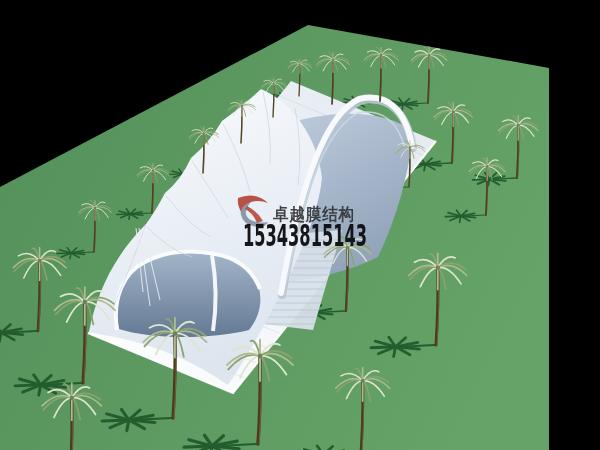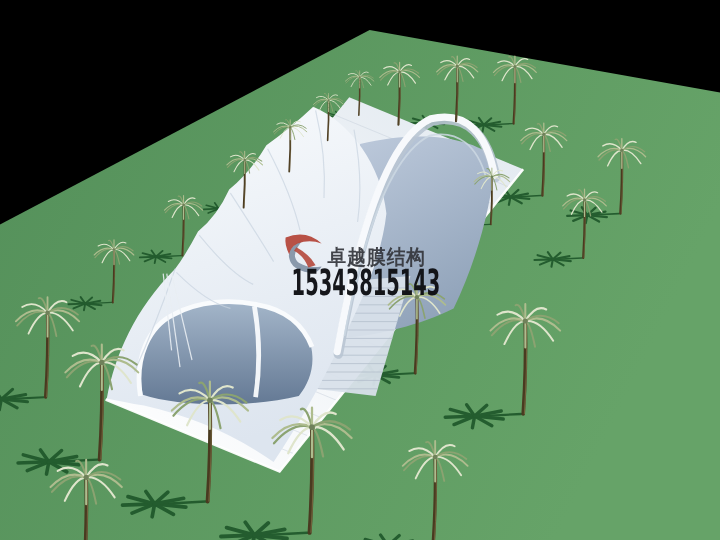--- a/index.html
+++ b/index.html
@@ -1,16 +1,16 @@
 <!DOCTYPE html>
 <html style="--sky: #000000; --lawn_left: #54905a; --lawn_right: #66a368; --shadow: #1a5226; --deck_light: #ffffff; --deck_shade: #e2e9f0; --deck_line: #c3cdd9; --canopy_top: #f9fbfd; --canopy_bottom: #dde5ef; --crease: #c9d4e0; --interior_top: #a3b5c9; --interior_bottom: #647994; --farroof_top: #bac7d9; --farroof_bottom: #8da0b7; --ramp: #d8e0ea; --ramp_line: #b2bdcb; --arch: #f7f9fc; --arch_edge: #b9c5d3; --cable: #e9eef3; --trunk: #493a20; --trunk_light: #7a6a42; --frond_light: #dfe5cc; --frond_mid: #aebc8e; --frond_dark: #8ba371; --crown_core: #6f815a; --wm_text: #33353b; --wm_phone: #0b0c10; --logo_red: #b5483c; --logo_gray: #8593a6;"><head>
 <meta charset="utf-8">
 <style>
   html,body{margin:0;padding:0;background:#000;}
-  .stage{position:relative;width:600px;height:450px;overflow:hidden;background:#f97316;
+  .stage{position:relative;width:549px;height:450px;overflow:hidden;background:#f97316;
          font-family:"DejaVu Sans","Liberation Sans",sans-serif;}
   svg{display:block}
   .wm-company{font-family:"DejaVu Sans",sans-serif;font-weight:bold;
               fill:var(--wm_text);opacity:.92;}
   .wm-phone{font-family:"DejaVu Sans",sans-serif;font-weight:bold;
             fill:var(--wm_phone);opacity:.95;}
 </style>
 </head>
 <body>
 

